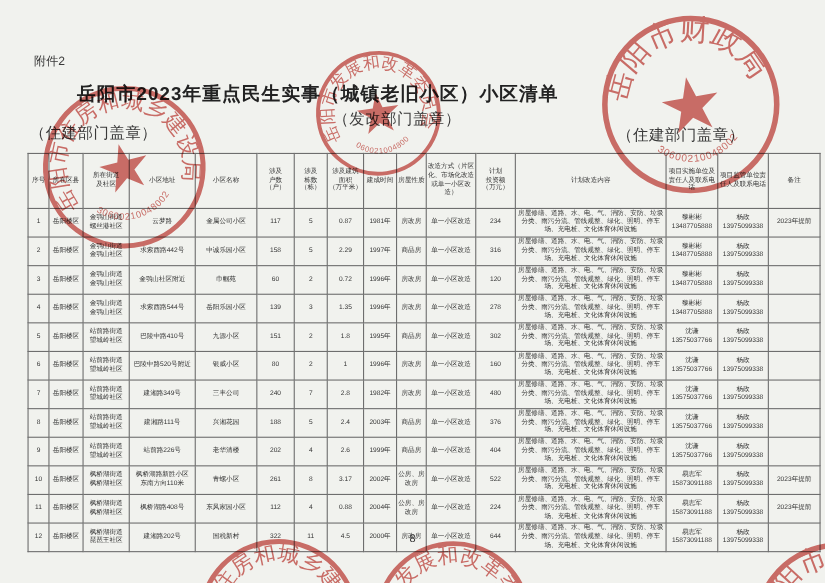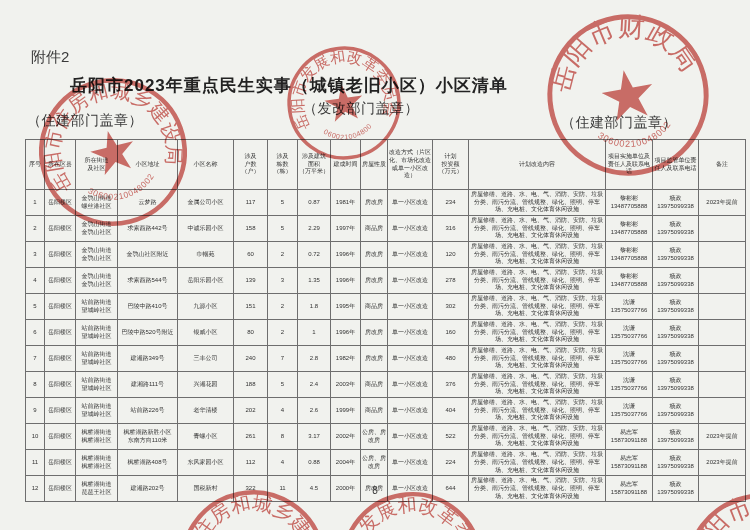--- a/index.html
+++ b/index.html
@@ -2,21 +2,21 @@
 <html><head>
 <meta charset="utf-8">
 <style>
   html,body{margin:0;padding:0;}
   body{
     width:750px;height:530px;position:relative;overflow:hidden;
     background:#f1f2ee;
     font-family:"Liberation Sans", sans-serif;
     color:#2f2f2f;
   }
-  .attachment{position:absolute;left:31px;top:48px;font-size:15px;color:#3a3a3a;}
+  .attachment{position:absolute;left:31px;top:48px;font-size:11px;color:#3a3a3a;}
   .title{
     position:absolute;left:70px;right:0;top:74px;text-align:left;
     font-family:Liberation Sans, sans-serif;font-weight:bold;font-size:17px;color:#222;
     letter-spacing:1px;
   }
   .caption{position:absolute;font-size:14px;color:#3a3a3a;letter-spacing:0.5px;}
   .cap-housing{left:27px;top:112px;}
   .cap-reform{left:303px;top:100px;font-family:Liberation Serif, serif;}
   .cap-finance{left:561px;top:114px;}
 

